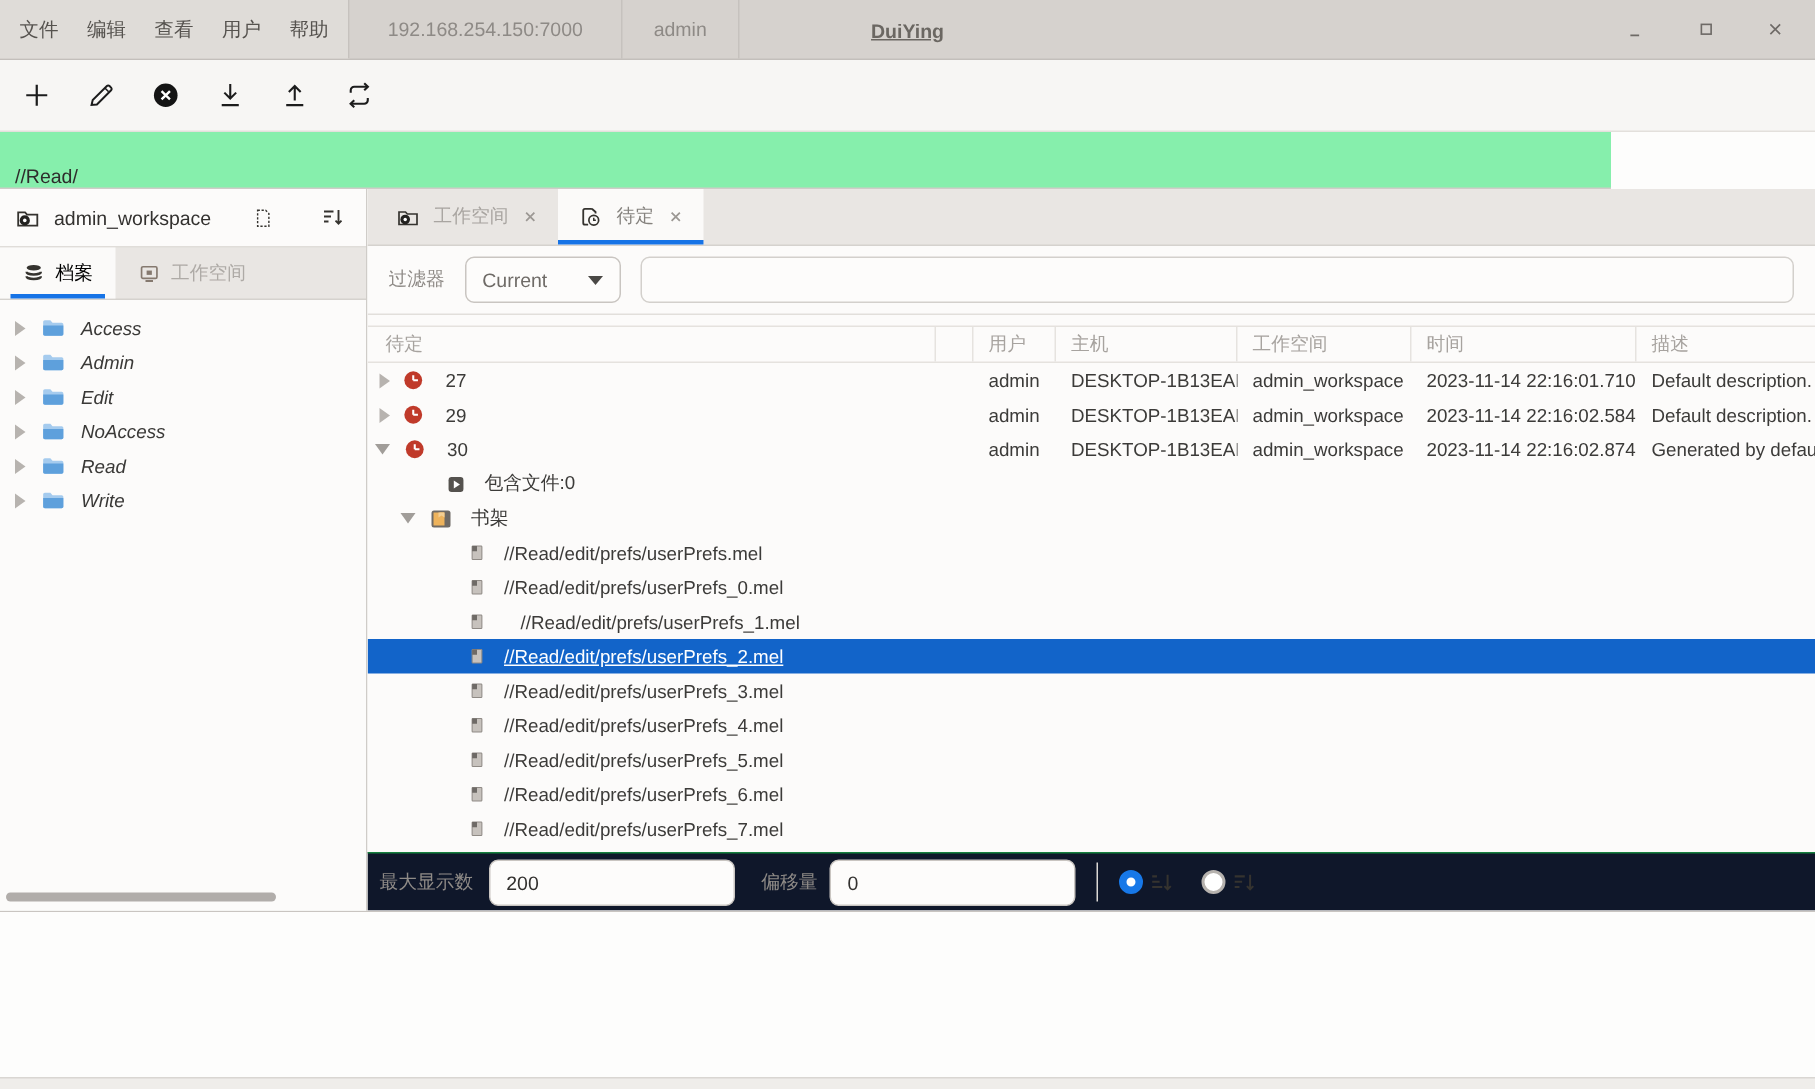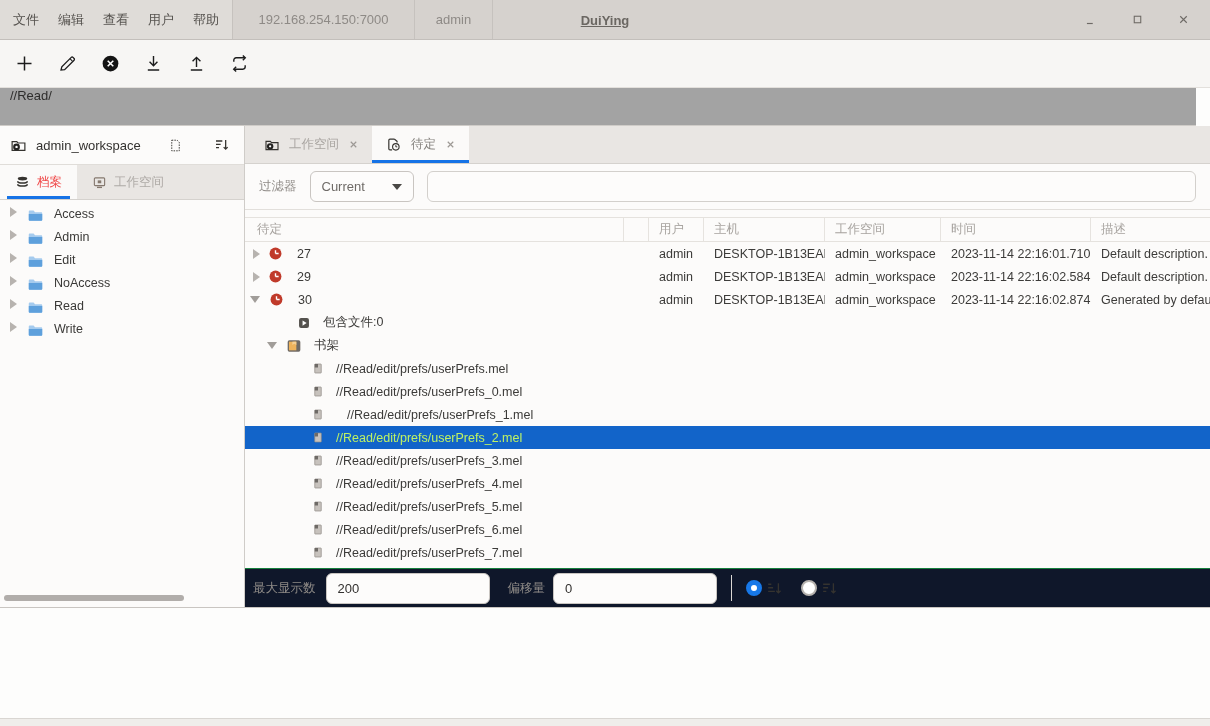--- a/index.html
+++ b/index.html
@@ -16,37 +16,37 @@
   .cell-user { width:78px; }
   .tb-title { position:absolute; left:50%; top:0; height:40px; transform:translateX(-50%); display:flex; align-items:center; font-size:13px; font-weight:bold; color:#6b6762;text-decoration:underline; }
   .win-controls { margin-left:auto; display:flex; align-items:center; gap:16px; padding-right:12px; }
   .win-btn { width:30px; height:30px; display:flex; align-items:center; justify-content:center; }
 
   
   .toolbar { position:absolute; top:40px; left:0; width:1210px; height:48px; background:#f7f6f4; display:flex; align-items:center; gap:19px; padding-left:12px; border-bottom:1px solid #e3e0dc; }
   .tool-btn { width:24px; height:24px; display:flex; align-items:center; justify-content:center; }
 
   
-  .addressbar { position:absolute; top:88px; left:0; width:1196px; height:38px; background:#a3a3a3; border-bottom:1px solid #cfccc8; display:flex; align-items:flex-start; padding-left:10px; font-size:13px; color:#2e2d2c; }
+  .addressbar { position:absolute; top:88px; left:0; width:1074px; height:38px; background:#86efac; border-bottom:1px solid #cfccc8; display:flex; align-items:flex-end; padding-left:10px; font-size:13px; color:#2e2d2c; }
 
   
   .main { position:absolute; top:126px; left:0; width:1210px; height:482px; display:flex; border-bottom:1px solid #c9c5c1; background:#fcfbfa; }
 
   
   .left-panel { position:relative; width:245px; border-right:1px solid #cfccc8; display:flex; flex-direction:column; background:#fcfbfa; }
   .lp-header { height:38px; display:flex; align-items:center; gap:9px; padding:0 14px 0 10px; background:#fcfbfa; }
   .lp-header .ws-name { font-size:13px; color:#33312f; }
   .lp-header .spacer { flex:1; }
   .lp-tabs { height:36px; display:flex; background:#e9e6e3; border-bottom:1px solid #d5d2ce; border-top:1px solid #e0ddd9; }
   .lp-tab { display:flex; align-items:center; gap:7px; padding:0 15px; font-size:12.5px; position:relative; }
-  .lp-tab.active { background:#fbfaf9; color:#ef4444; }
+  .lp-tab.active { background:#fbfaf9; color:#000000; }
   .lp-tab.active::after { content:""; position:absolute; left:7px; right:7px; bottom:0; height:3px; background:#1673e6; }
   .lp-tab.inactive { color:#aeaaa6; }
   .lp-tree { flex:1; padding-top:7px; background:#fcfbfa; }
-  .tree-item { height:23px; display:flex; align-items:flex-start; }
+  .tree-item { height:23px; display:flex; align-items:center;font-style:italic; }
   .tree-item .tri { margin-left:10px; }
   .tree-item svg { margin-left:10px; }
   .tree-item .lbl { margin-left:10px; font-size:12.5px; color:#3a3937; }
   .lp-scrollbar { position:absolute; left:4px; bottom:6px; width:180px; height:6px; border-radius:3px; background:#b1adaa; }
 
   
   .right-panel { position:relative; flex:1; display:flex; flex-direction:column; background:#fcfbfa; overflow:hidden; }
   .rp-tabs { height:38px; display:flex; background:#e9e6e3; border-bottom:1px solid #d5d2ce; padding-left:6px; }
   .rp-tab { display:flex; align-items:center; gap:9px; padding:0 13px; font-size:12.5px; position:relative; }
   .rp-tab.inactive { color:#a9a5a1; }
@@ -68,21 +68,21 @@
   .col-blank { width:25px; }
   .col-user { width:55px; }
   .col-host { width:121px; }
   .col-ws { width:116px; }
   .col-time { width:150px; }
   .col-desc { flex:1; }
   .tbody { flex:1; overflow:hidden; }
   .trow { height:23px; display:flex; font-size:12.5px; color:#3c3b39; white-space:nowrap; }
   .trow .cell { display:flex; align-items:center; overflow:hidden; }
   .trow .cell.pad { padding-left:10px; }
-  .trow.selected { background:#1264c9; color:#bef264; }
+  .trow.selected { background:#1264c9; color:#ffffff;text-decoration:underline; }
   .tri { width:0; height:0; display:inline-block; }
   .tri.r { border-left:7px solid #b7b3af; border-top:5px solid transparent; border-bottom:5px solid transparent; }
   .tri.d { border-top:7px solid #a19d99; border-left:5px solid transparent; border-right:5px solid transparent; }
   .ct { display:flex; align-items:center; }
 
   
   .rp-footer { height:39px; display:flex; align-items:center; border-top:1px solid #15803d; background:#0f172a; padding-left:2px; font-size:12.5px; color:#8f8b87; }
   .num-input { height:31px; border:1px solid #c9c5c1; border-radius:6px; background:#fdfcfb; font-size:13px; color:#33312f; padding:0 11px; outline:none; }
   .footer-sep { width:1px; height:26px; background:#dbd8d4; margin:0 14px; }
   .radio { width:16px; height:16px; border-radius:50%; background:#fff; }

